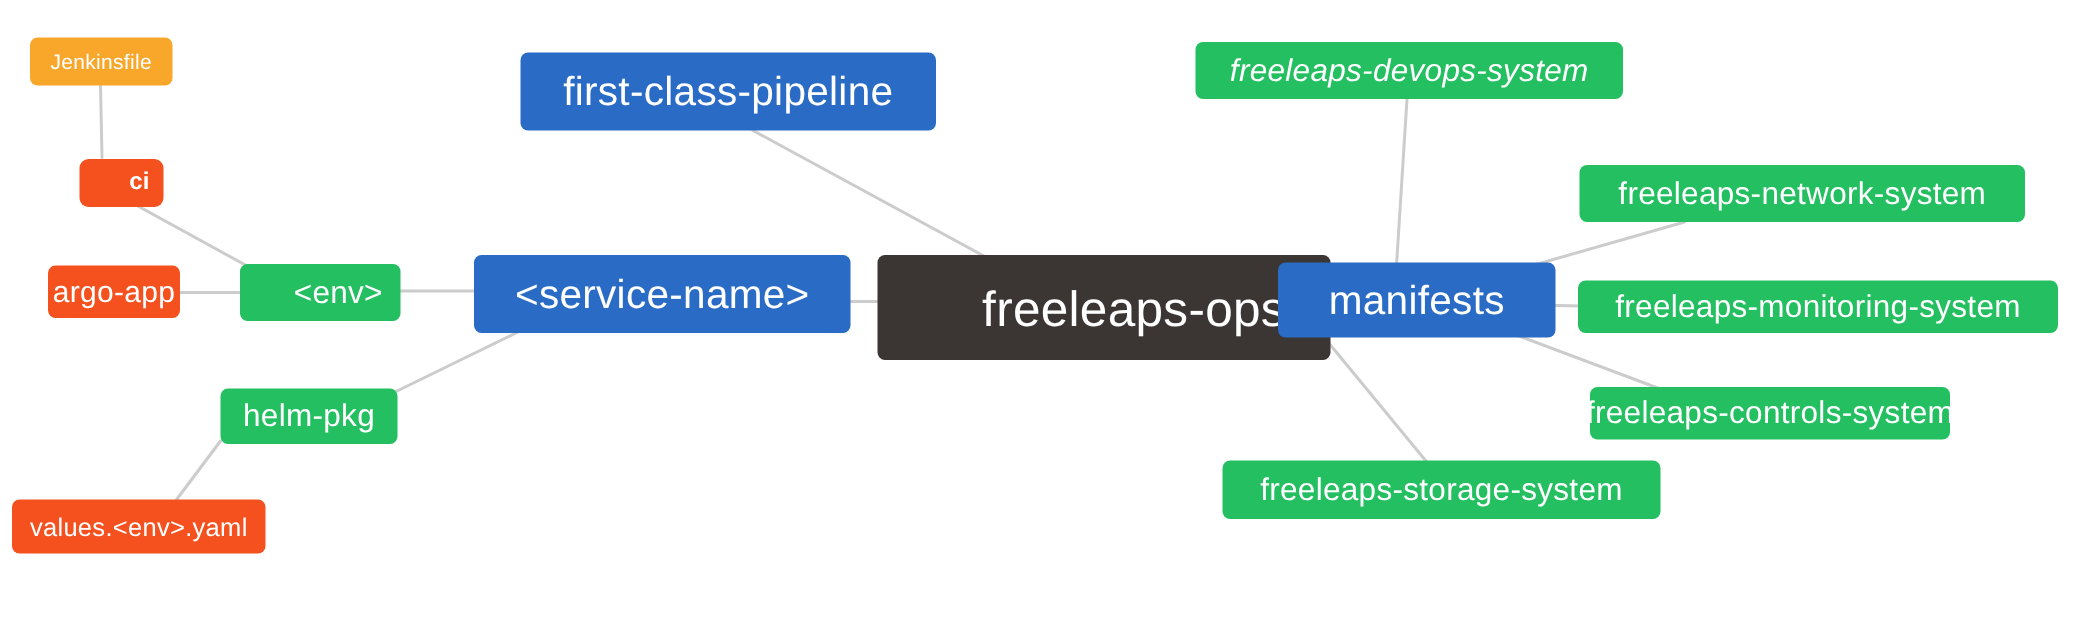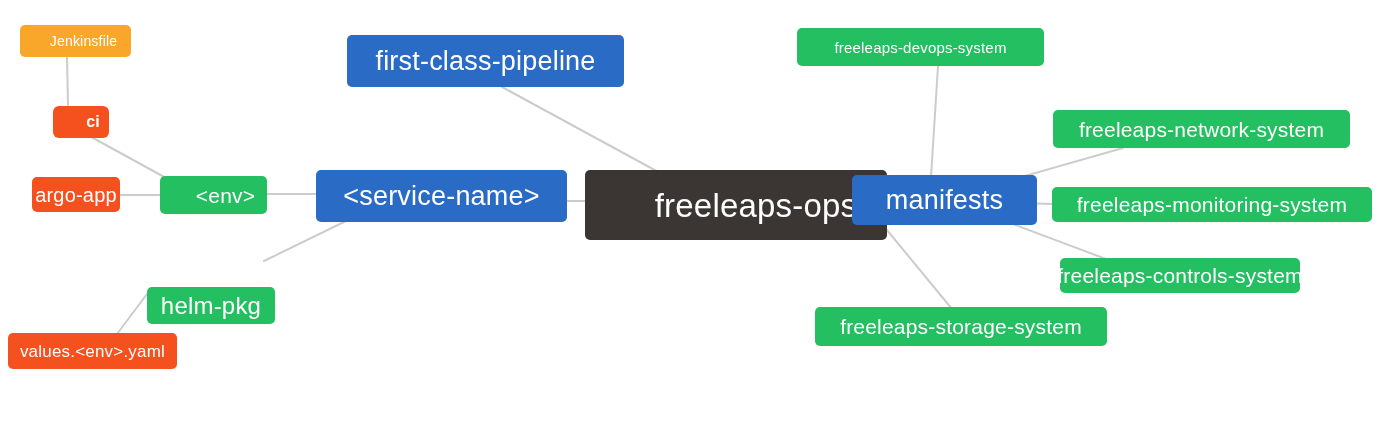--- a/index.html
+++ b/index.html
@@ -34,21 +34,21 @@
     justify-content: center;
     color: var(--text, #FFFFFF);
     border-radius: 5px;
     white-space: nowrap;
     cursor: default;
     line-height: 1;
     letter-spacing: 0.2px;
   }
   .c-blue   { background: var(--blue,   #2A6BC5); }
   .c-green  { background: var(--green,  #23BF61); }
-  .c-orange { background: var(--orange, #F9A72B); padding-left: 16px; }
+  .c-orange { background: var(--orange, #F9A72B); }
   .c-red    { background: var(--red,    #F4511E); }
   .c-dark   { background: var(--dark,   #3B3533); }
 </style>
 </head>
 <body>
 
 <div class="canvas">
 
   <svg class="edge-layer" width="1390" height="421" viewBox="0 0 1390 421">
     <line x1="67" y1="57" x2="68" y2="105"></line>
@@ -68,33 +68,33 @@
   </svg>
 
   <div class="node c-orange" style="left:20px;  top:25px;  width:95px;  height:32px; font-size:14px;">Jenkinsfile</div>
 
   <div class="node c-red" style="left:53px; top:106px; width:32px; height:32px; font-size:16px; font-weight:700; border-radius:6px;padding-left:24px;">ci</div>
 
   <div class="node c-red" style="left:32px;  top:177px; width:88px;  height:35px; font-size:20px;">argo-app</div>
 
   <div class="node c-green" style="left:160px; top:176px; width:83px;  height:38px; font-size:21px;padding-left:24px;">&lt;env&gt;</div>
 
-  <div class="node c-green" style="left:147px; top:259px; width:128px; height:37px; font-size:24px;margin-top:28px;">helm-pkg</div>
+  <div class="node c-green" style="left:147px; top:259px; width:118px; height:37px; font-size:21px;">helm-pkg</div>
 
   <div class="node c-red" style="left:8px;   top:333px; width:169px; height:36px; font-size:17px;">values.&lt;env&gt;.yaml</div>
 
   <div class="node c-blue" style="left:315px; top:35px;  width:277px; height:52px; font-size:27px;margin-left:32px;">first-class-pipeline</div>
 
   <div class="node c-blue" style="left:316px; top:170px; width:251px; height:52px; font-size:27px;">&lt;service-name&gt;</div>
 
   <div class="node c-dark" style="left:585px; top:170px; width:262px; height:70px; font-size:33px;padding-left:40px;">freeleaps-ops</div>
 
   <div class="node c-blue" style="left:852px; top:175px; width:185px; height:50px; font-size:27px;">manifests</div>
 
-  <div class="node c-green" style="left:797px;  top:28px;  width:247px; height:38px; font-size:15px;">freeleaps-devops-system</div>
+  <div class="node c-green" style="left:797px;  top:28px;  width:285px; height:38px; font-size:21px;font-style:italic;">freeleaps-devops-system</div>
 
   <div class="node c-green" style="left:1053px; top:110px; width:297px; height:38px; font-size:21px;">freeleaps-network-system</div>
 
   <div class="node c-green" style="left:1052px; top:187px; width:320px; height:35px; font-size:21px;">freeleaps-monitoring-system</div>
 
   <div class="node c-green" style="left:1060px; top:258px; width:240px; height:35px; font-size:21px;">freeleaps-controls-system</div>
 
   <div class="node c-green" style="left:815px;  top:307px; width:292px; height:39px; font-size:21px;">freeleaps-storage-system</div>
 
 </div>

